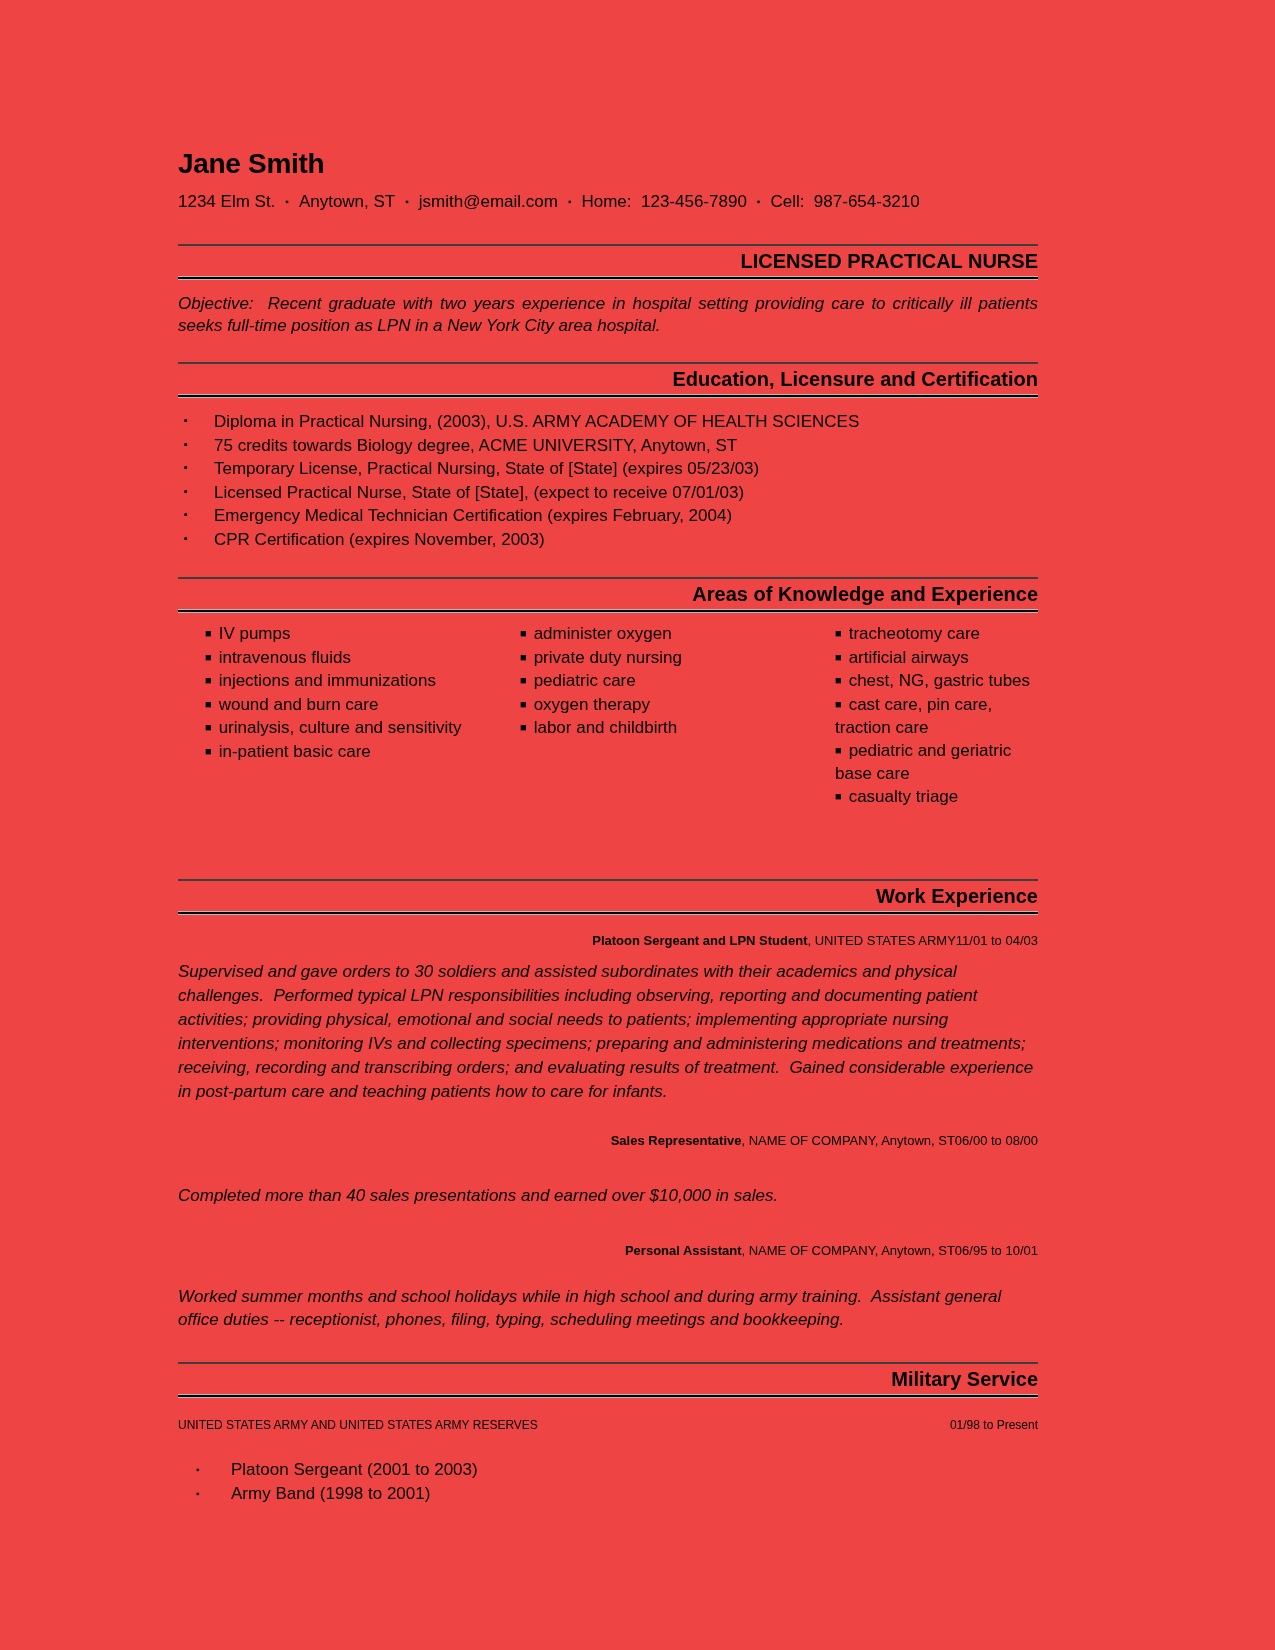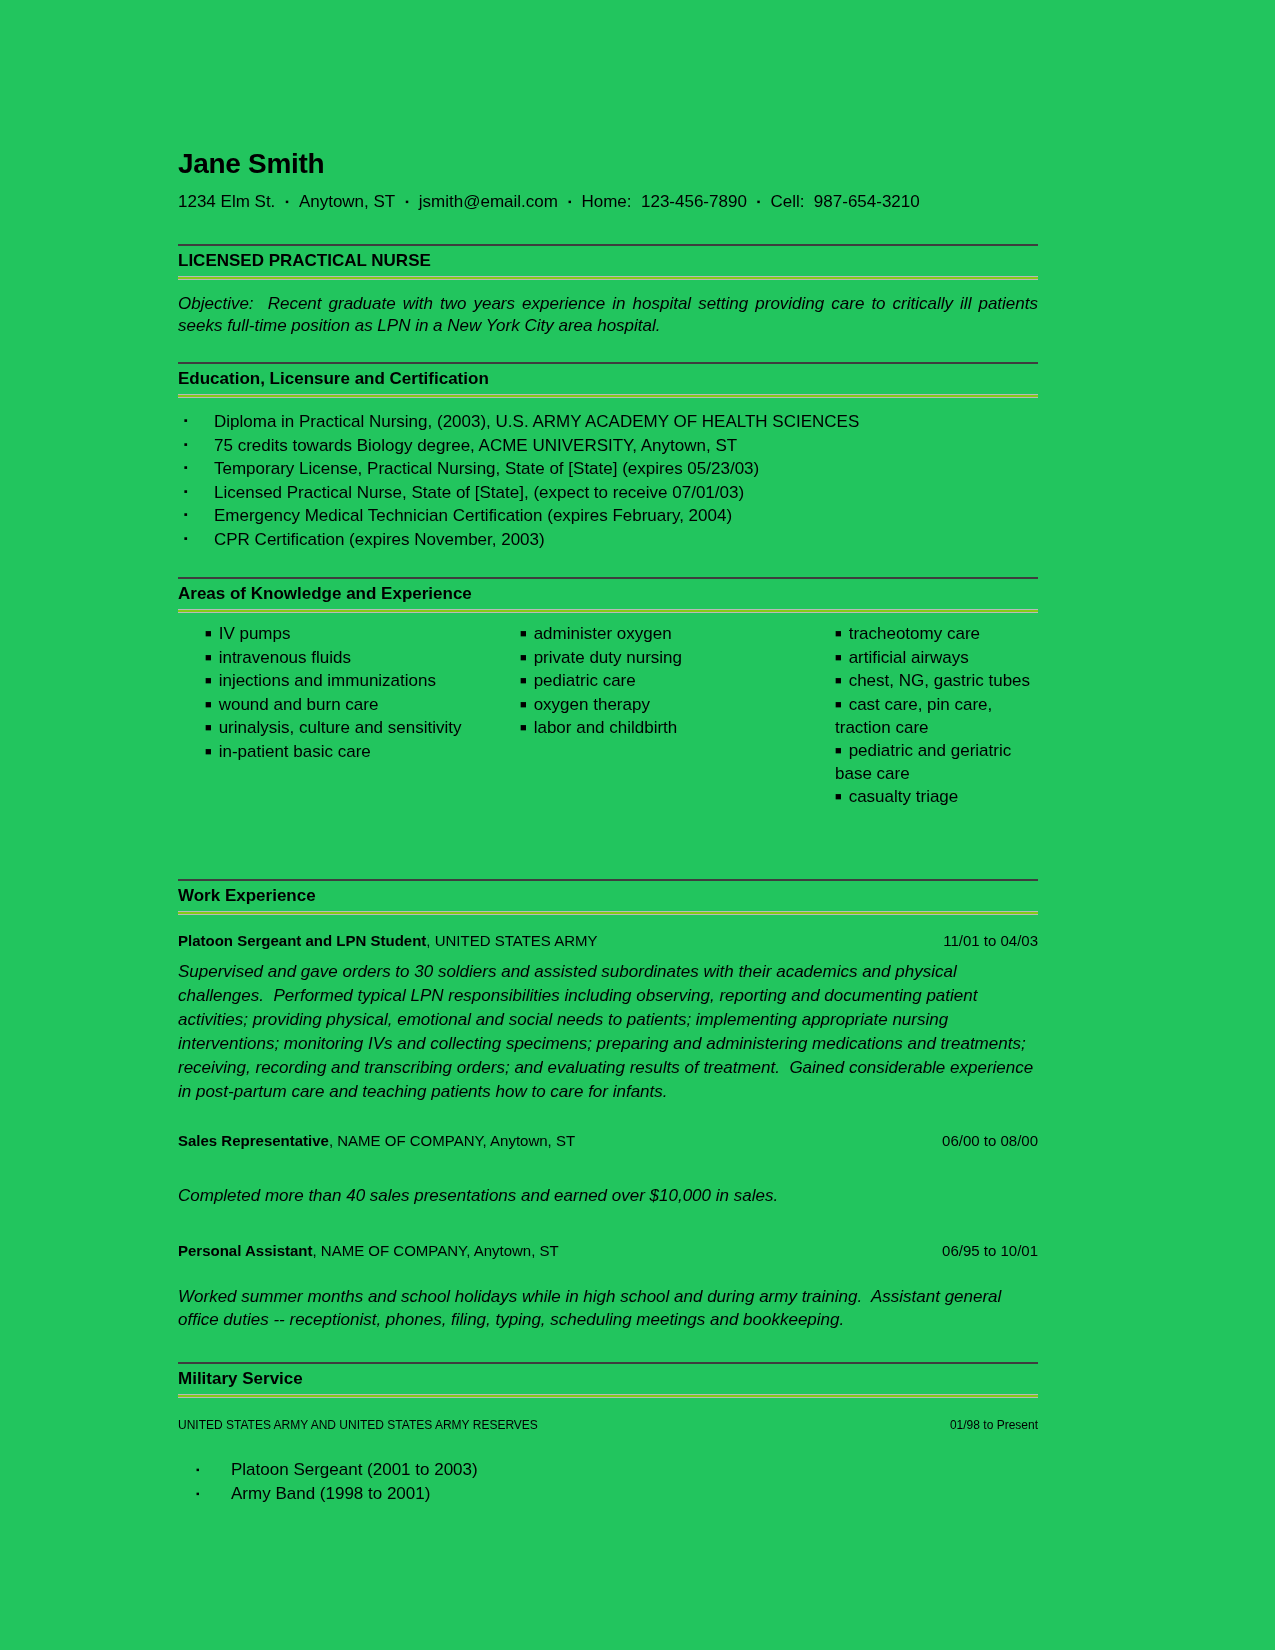--- a/index.html
+++ b/index.html
@@ -1,31 +1,31 @@
 <!DOCTYPE html>
 <html><head>
 <meta charset="utf-8">
 <style>
   html,body { margin:0; padding:0; background:#ffffff; }
   body {
     width:1275px; height:1650px; overflow:hidden;
     font-family:"Liberation Sans","DejaVu Sans",sans-serif;
     color:#000;
   }
-  .page { position:relative; width:1275px; height:1650px; background:#22c55e; }
+  .page { position:relative; width:1275px; height:1650px; background:#ef4444; }
   .content { position:absolute; left:178px; top:0; width:860px; }
 
   .name { padding-top:148px; font-size:28px; line-height:32px; font-weight:bold; letter-spacing:-0.3px; }
   .contact { margin-top:11px; font-size:17px; line-height:21px; white-space:pre; }
   .contact .sep { font-size:10px; margin:0 10px; position:relative; top:-2px; }
 
   .band {
-    border-top:2px solid #3e3e3e; border-bottom:2px solid #84cc16;
+    border-top:2px solid #3e3e3e; border-bottom:2px solid #000000;
     box-shadow:0 1px 0 #b9b9b9, 0 -1px 0 #b9b9b9 inset;
-    text-align:left; font-weight:bold; font-size:17px; line-height:20px;
+    text-align:right; font-weight:bold; font-size:20px; line-height:20px;
     padding:5px 0 6px;
   }
   .band-licensed  { margin-top:30px; }
   .band-education { margin-top:25px; }
   .band-knowledge { margin-top:26px; }
   .band-work      { margin-top:70px; }
   .band-military  { margin-top:31px; }
 
   .para { font-size:17px; line-height:22px; white-space:pre-wrap;font-style:italic; }
   .objective { margin-top:14px; text-align:justify; }
@@ -33,21 +33,21 @@
   ul.blist { margin:13px 0 0 0; padding:0; }
   ul.blist li { list-style:none; position:relative; padding-left:36px; font-size:17px; line-height:23.5px; }
   ul.blist li .blt { position:absolute; left:6px; top:-1px; font-size:11px; }
 
   .knowledge { display:flex; margin-top:11px; padding-left:27px; }
   .k-col { width:315px; }
   .k-col:last-child { width:auto; flex:1; }
   .k-item { font-size:17px; line-height:22.5px; }
   .k-item .blt { font-size:11px; margin-right:7px; position:relative; top:-2px; }
 
-  .job-head { display:flex; justify-content:space-between; font-size:15px; line-height:21px; }
+  .job-head { display:flex; justify-content:flex-end; font-size:13px; line-height:21px; }
   .job-head .bold { font-weight:bold; }
   .dates { white-space:nowrap; }
   .head-1 { margin-top:16px; }
   .head-2 { margin-top:26px; }
   .head-3 { margin-top:33px; }
   .job-para-1 { margin-top:9px; line-height:24px; }
   .job-para-2 { margin-top:34px; }
   .job-para-3 { margin-top:24px; line-height:23px; }
 
   .mil-org { margin-top:18px; display:flex; justify-content:space-between; font-size:12px; line-height:21px; }

